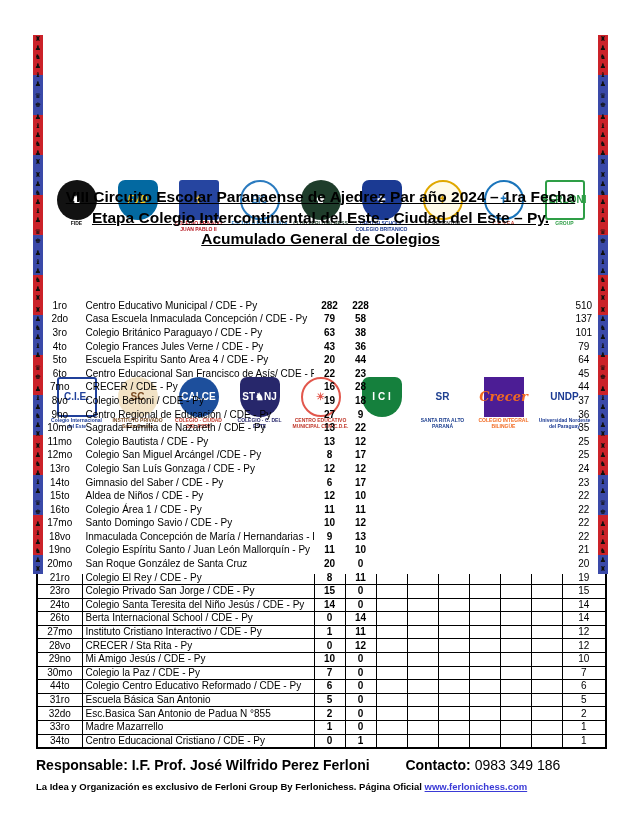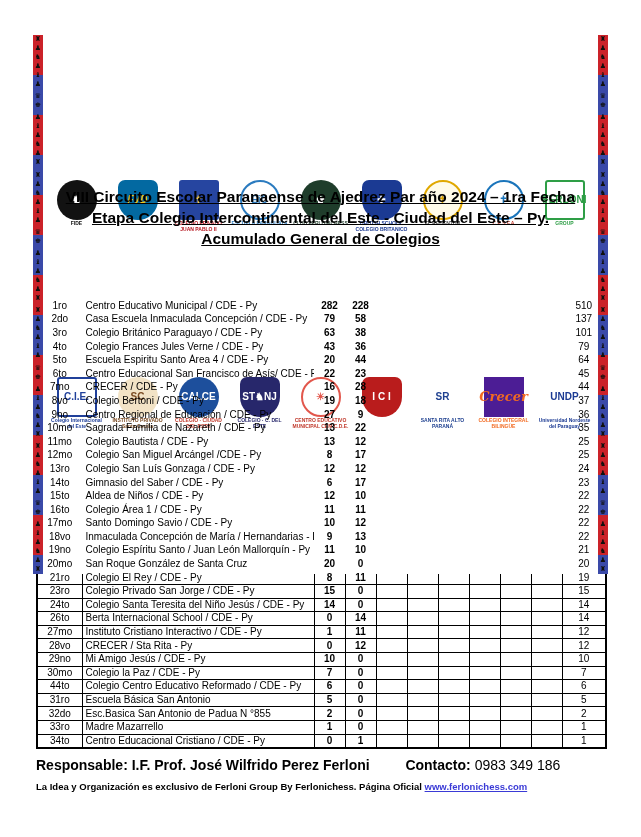--- a/index.html
+++ b/index.html
@@ -140,21 +140,21 @@
               <div class="badge shield" style="background: rgb(39, 39, 107); color: rgb(255, 255, 255);">ST♞NJ</div>
               <div class="logo-caption" style="color: rgb(39, 39, 107);">COLEGIO · C. DEL ESTE</div>
             </div>
 
             <div class="logo">
               <div class="badge circle-outline" style="background: rgb(255, 255, 255); color: rgb(226, 87, 76);">☀</div>
               <div class="logo-caption" style="color: rgb(192, 57, 43);">CENTRO EDUCATIVO MUNICIPAL CEM C.D.E.</div>
             </div>
 
             <div class="logo">
-              <div class="badge shield" style="background: #b91c1c; color: rgb(255, 255, 255); text-align: center;">I C I</div>
+              <div class="badge shield" style="background: #15803d; color: rgb(255, 255, 255); text-align: center;">I C I</div>
               <div class="logo-caption" style="color: rgb(140, 35, 50);"></div>
             </div>
 
             <div class="logo">
               <div class="badge shield" style="background: rgb(255, 255, 255); color: rgb(29, 63, 143);">SR</div>
               <div class="logo-caption" style="color: rgb(29, 63, 143);">SANTA RITA ALTO PARANÁ</div>
             </div>
 
             <div class="logo">
               <div class="badge script" style="background: #4c1d95; color: rgb(242, 106, 33);">Crecer</div>

